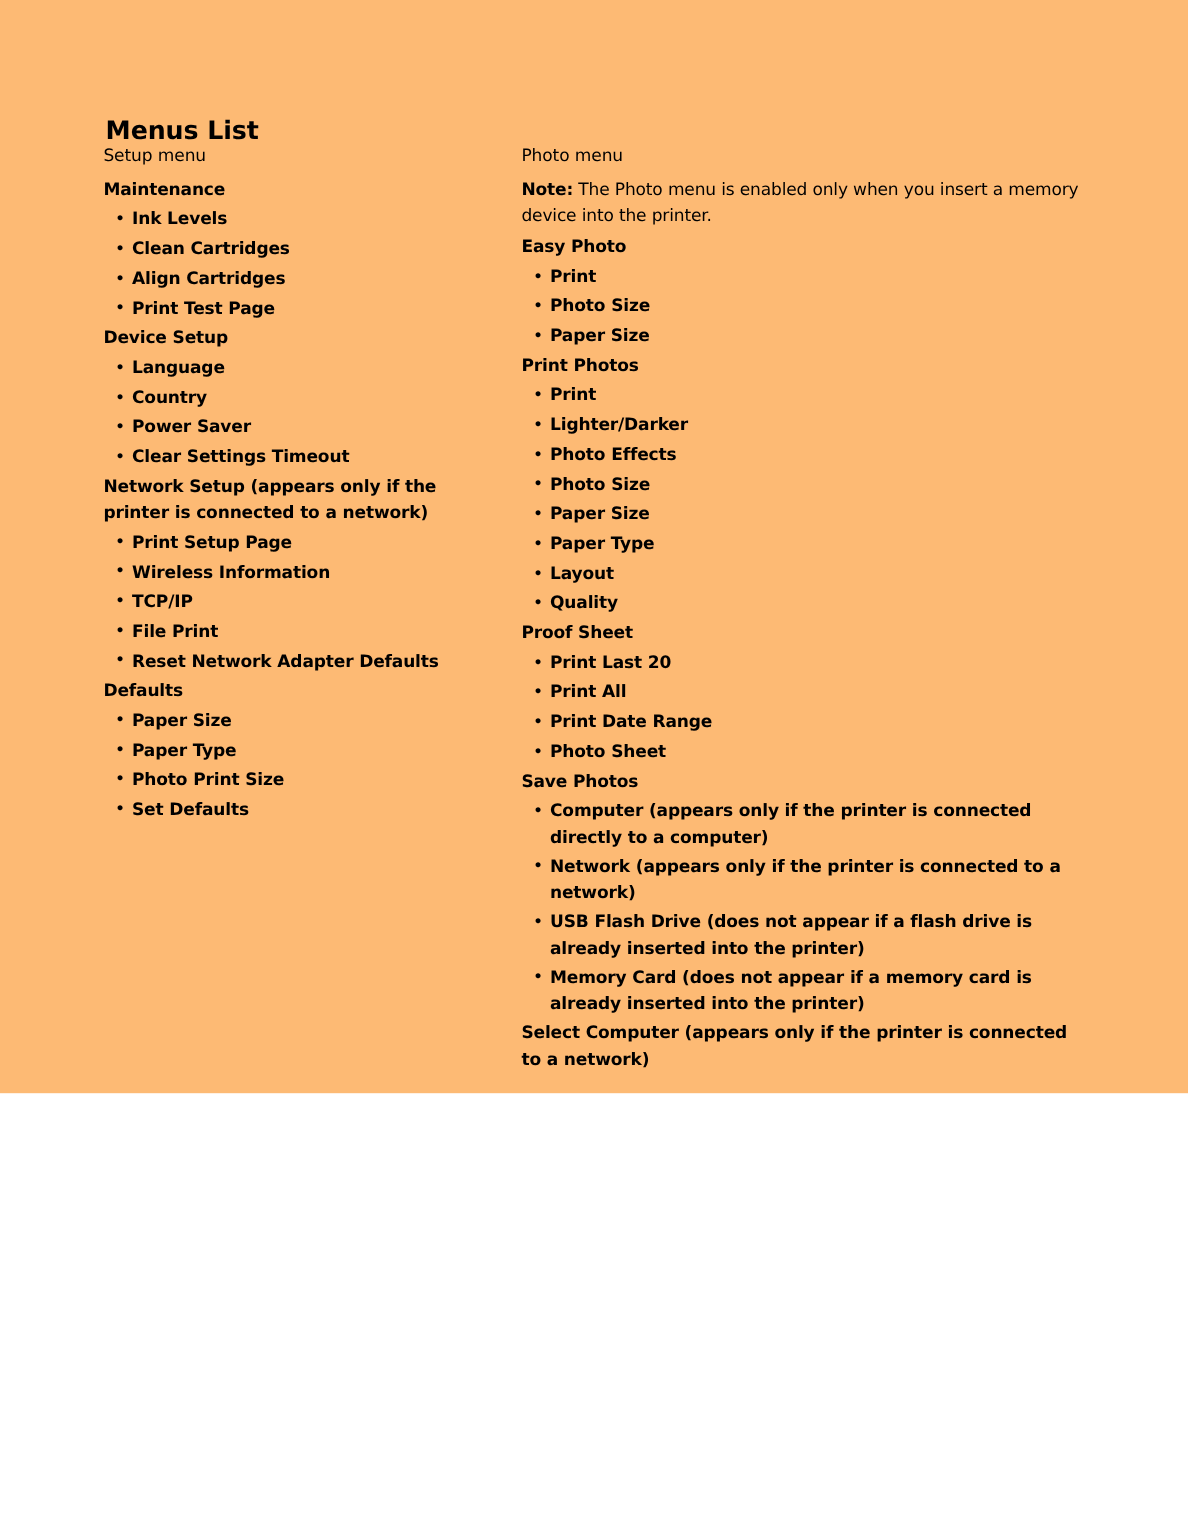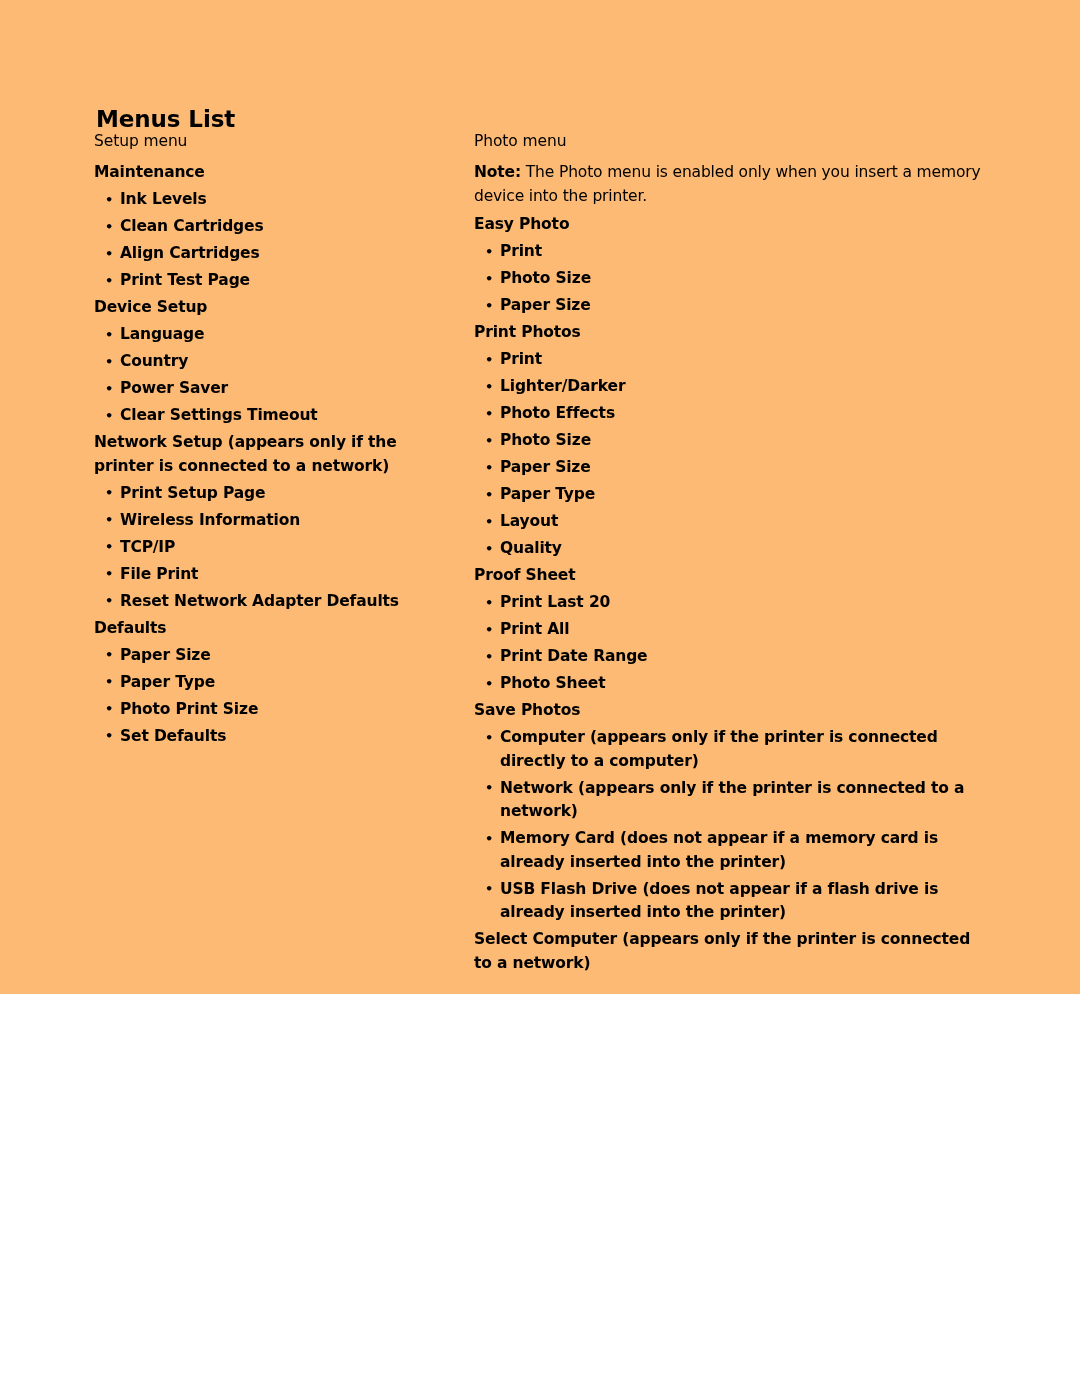--- a/index.html
+++ b/index.html
@@ -217,22 +217,22 @@
           <li>Print Date Range</li>
           <li>Photo Sheet</li>
         </ul>
       </div>
 
       <div class="group">
         <div class="group-title">Save Photos</div>
         <ul class="bullets">
           <li>Computer (appears only if the printer is connected directly to a computer)</li>
           <li>Network (appears only if the printer is connected to a network)</li>
+          <li>USB Flash Drive (does not appear if a flash drive is already inserted into the printer)</li>
           <li>Memory Card (does not appear if a memory card is already inserted into the printer)</li>
-          <li>USB Flash Drive (does not appear if a flash drive is already inserted into the printer)</li>
         </ul>
       </div>
 
       <div class="group">
         <div class="group-title">Select Computer (appears only if the printer is connected to a network)</div>
       </div>
 
     </div>
 
   </div>

